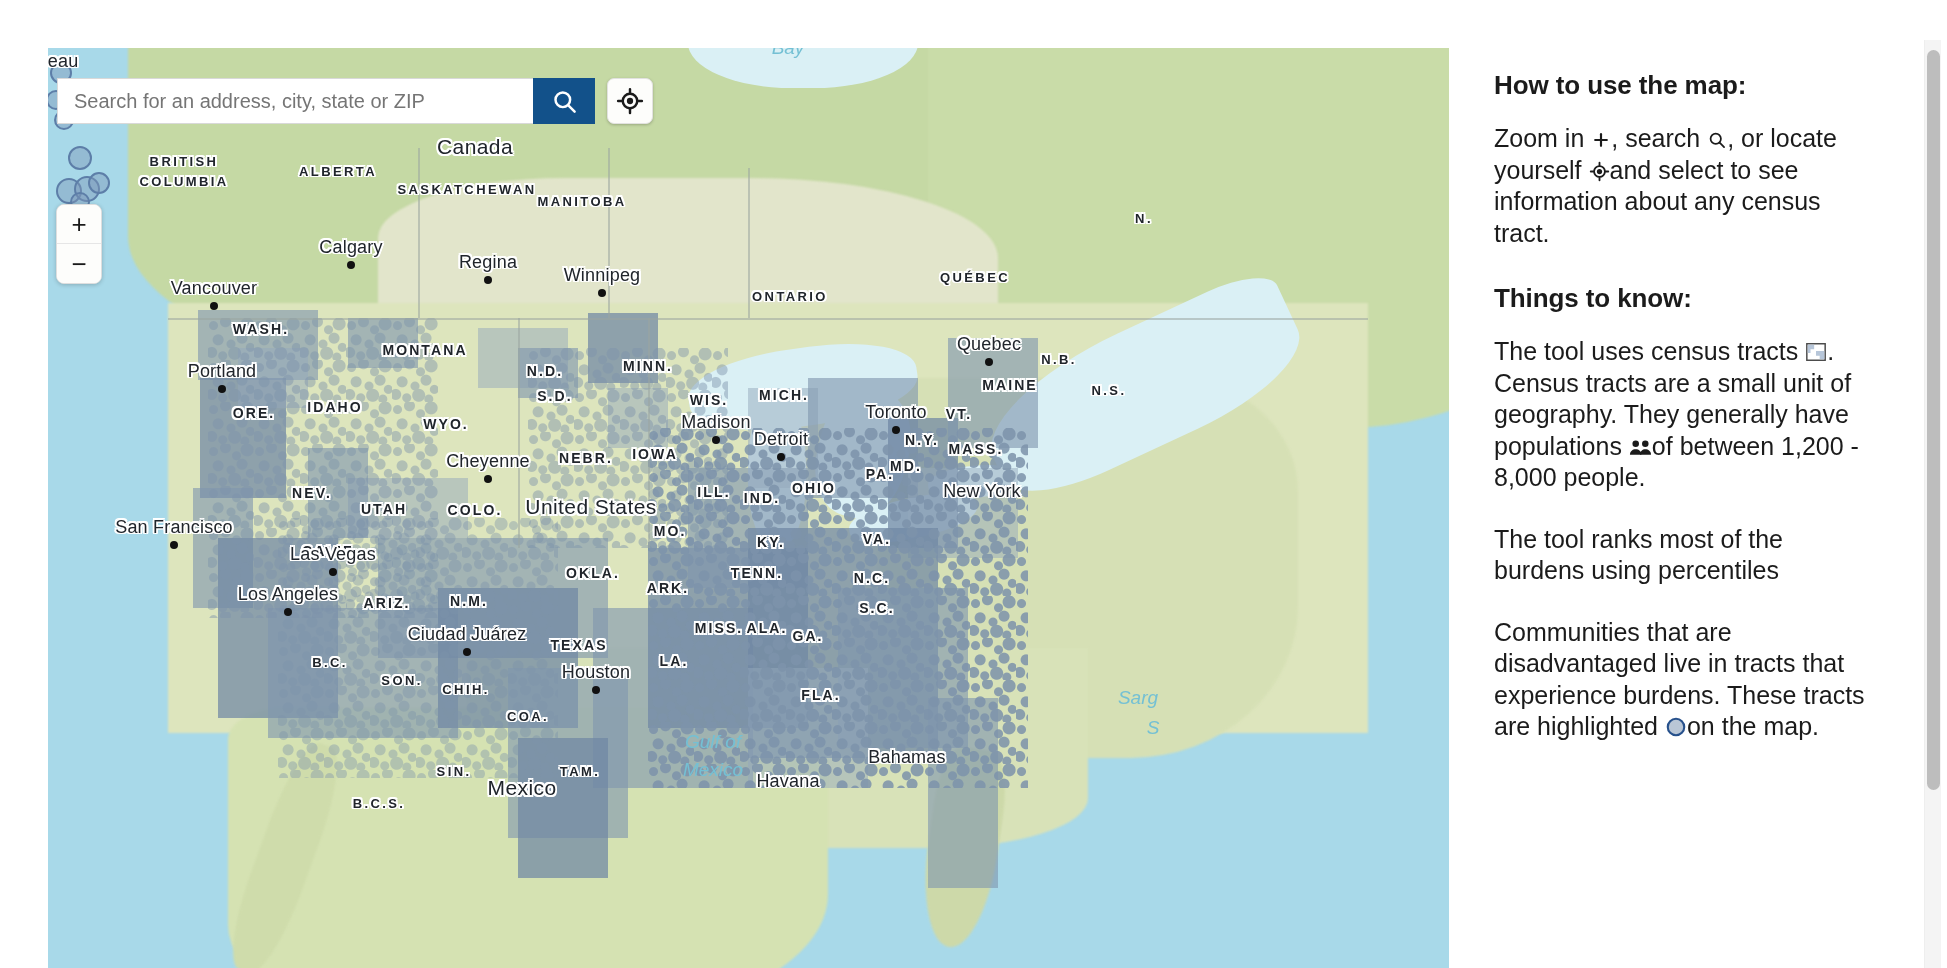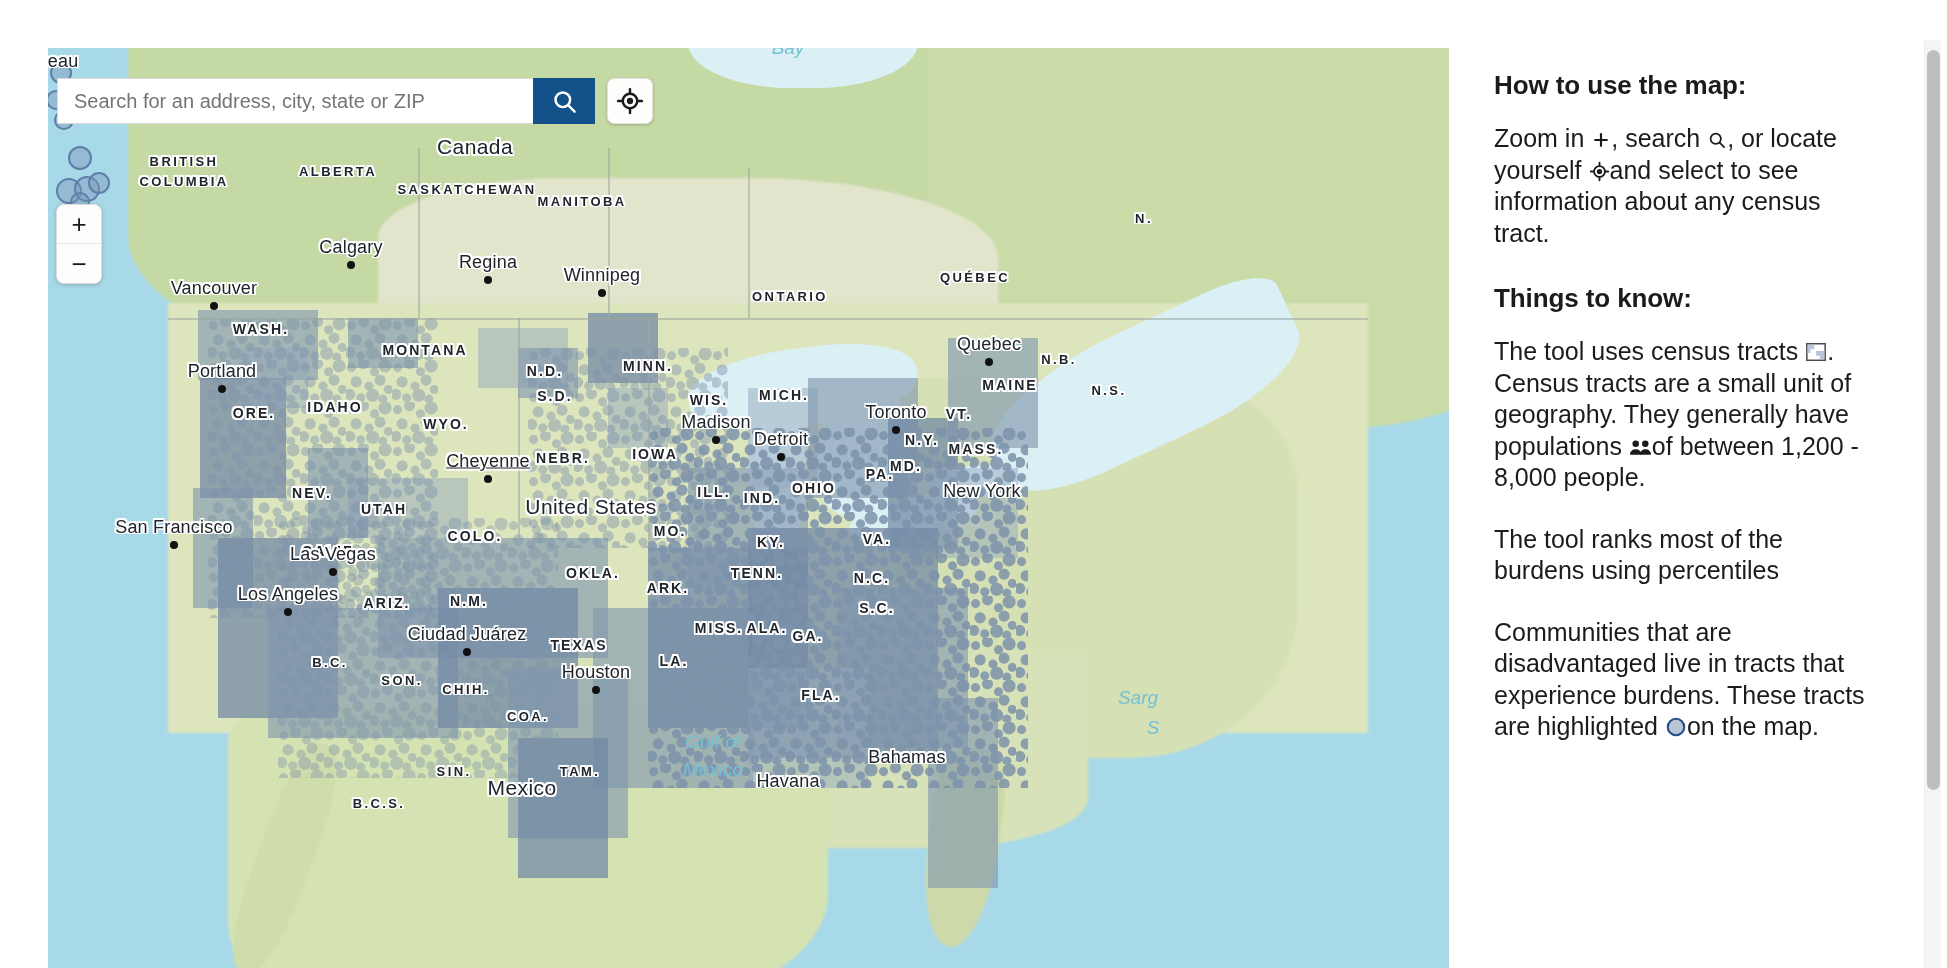--- a/index.html
+++ b/index.html
@@ -359,27 +359,27 @@
           <div class="mlabel province" style="left: 406px; top: 723px;">SIN.</div>
           <div class="mlabel province" style="left: 532px; top: 723px;">TAM.</div>
           <div class="mlabel state" style="left: 213px; top: 281px;">WASH.</div>
           <div class="mlabel state" style="left: 206px; top: 365px;">ORE.</div>
           <div class="mlabel state" style="left: 287px; top: 359px;">IDAHO</div>
           <div class="mlabel state" style="left: 377px; top: 302px;">MONTANA</div>
           <div class="mlabel state" style="left: 497px; top: 293px; margin-top: 30px;">N.D.</div>
           <div class="mlabel state" style="left: 507px; top: 348px;">S.D.</div>
           <div class="mlabel state" style="left: 600px; top: 318px;">MINN.</div>
           <div class="mlabel state" style="left: 398px; top: 376px;">WYO.</div>
-          <div class="mlabel state" style="left: 515px; top: 410px; text-align: right;">NEBR.</div>
+          <div class="mlabel state" style="left: 538px; top: 410px; text-align: right;">NEBR.</div>
           <div class="mlabel state" style="left: 607px; top: 406px;">IOWA</div>
           <div class="mlabel state" style="left: 661px; top: 352px;">WIS.</div>
           <div class="mlabel state" style="left: 736px; top: 347px;">MICH.</div>
           <div class="mlabel state" style="left: 264px; top: 445px;">NEV.</div>
           <div class="mlabel state" style="left: 336px; top: 461px;">UTAH</div>
-          <div class="mlabel state" style="left: 427px; top: 488px;">COLO.</div>
+          <div class="mlabel state" style="left: 427px; top: 462px;">COLO.</div>
           <div class="mlabel state" style="left: 282px; top: 503px;">CALIF.</div>
           <div class="mlabel state" style="left: 339px; top: 555px;">ARIZ.</div>
           <div class="mlabel state" style="left: 421px; top: 553px;">N.M.</div>
           <div class="mlabel state" style="left: 545px; top: 525px;">OKLA.</div>
           <div class="mlabel state" style="left: 620px; top: 540px;">ARK.</div>
           <div class="mlabel state" style="left: 622px; top: 483px;">MO.</div>
           <div class="mlabel state" style="left: 666px; top: 444px;">ILL.</div>
           <div class="mlabel state" style="left: 714px; top: 450px;">IND.</div>
           <div class="mlabel state" style="left: 766px; top: 440px;">OHIO</div>
           <div class="mlabel state" style="left: 723px; top: 494px;">KY.</div>
@@ -403,21 +403,21 @@
           <div class="mlabel city" style="left: 166px; top: 240px;">Vancouver</div>
           <div class="citydot" style="left: 166px; top: 258px;"></div>
           <div class="mlabel city" style="left: 303px; top: 199px;">Calgary</div>
           <div class="citydot" style="left: 303px; top: 217px;"></div>
           <div class="mlabel city" style="left: 440px; top: 214px;">Regina</div>
           <div class="citydot" style="left: 440px; top: 232px;"></div>
           <div class="mlabel city" style="left: 554px; top: 227px;">Winnipeg</div>
           <div class="citydot" style="left: 554px; top: 245px;"></div>
           <div class="mlabel city" style="left: 174px; top: 323px;">Portland</div>
           <div class="citydot" style="left: 174px; top: 341px;"></div>
-          <div class="mlabel city" style="left: 440px; top: 413px; text-decoration: underline;">Cheyenne</div>
+          <div class="mlabel city" style="left: 440px; top: 413px;">Cheyenne</div>
           <div class="citydot" style="left: 440px; top: 431px;"></div>
           <div class="mlabel city" style="left: 668px; top: 374px;">Madison</div>
           <div class="citydot" style="left: 668px; top: 392px;"></div>
           <div class="mlabel city" style="left: 733px; top: 391px;">Detroit</div>
           <div class="citydot" style="left: 733px; top: 409px;"></div>
           <div class="mlabel city" style="left: 848px; top: 364px;">Toronto</div>
           <div class="citydot" style="left: 848px; top: 382px;"></div>
           <div class="mlabel city" style="left: 941px; top: 296px;">Quebec</div>
           <div class="citydot" style="left: 941px; top: 314px;"></div>
           <div class="mlabel city" style="left: 934px; top: 443px;">New York</div>

